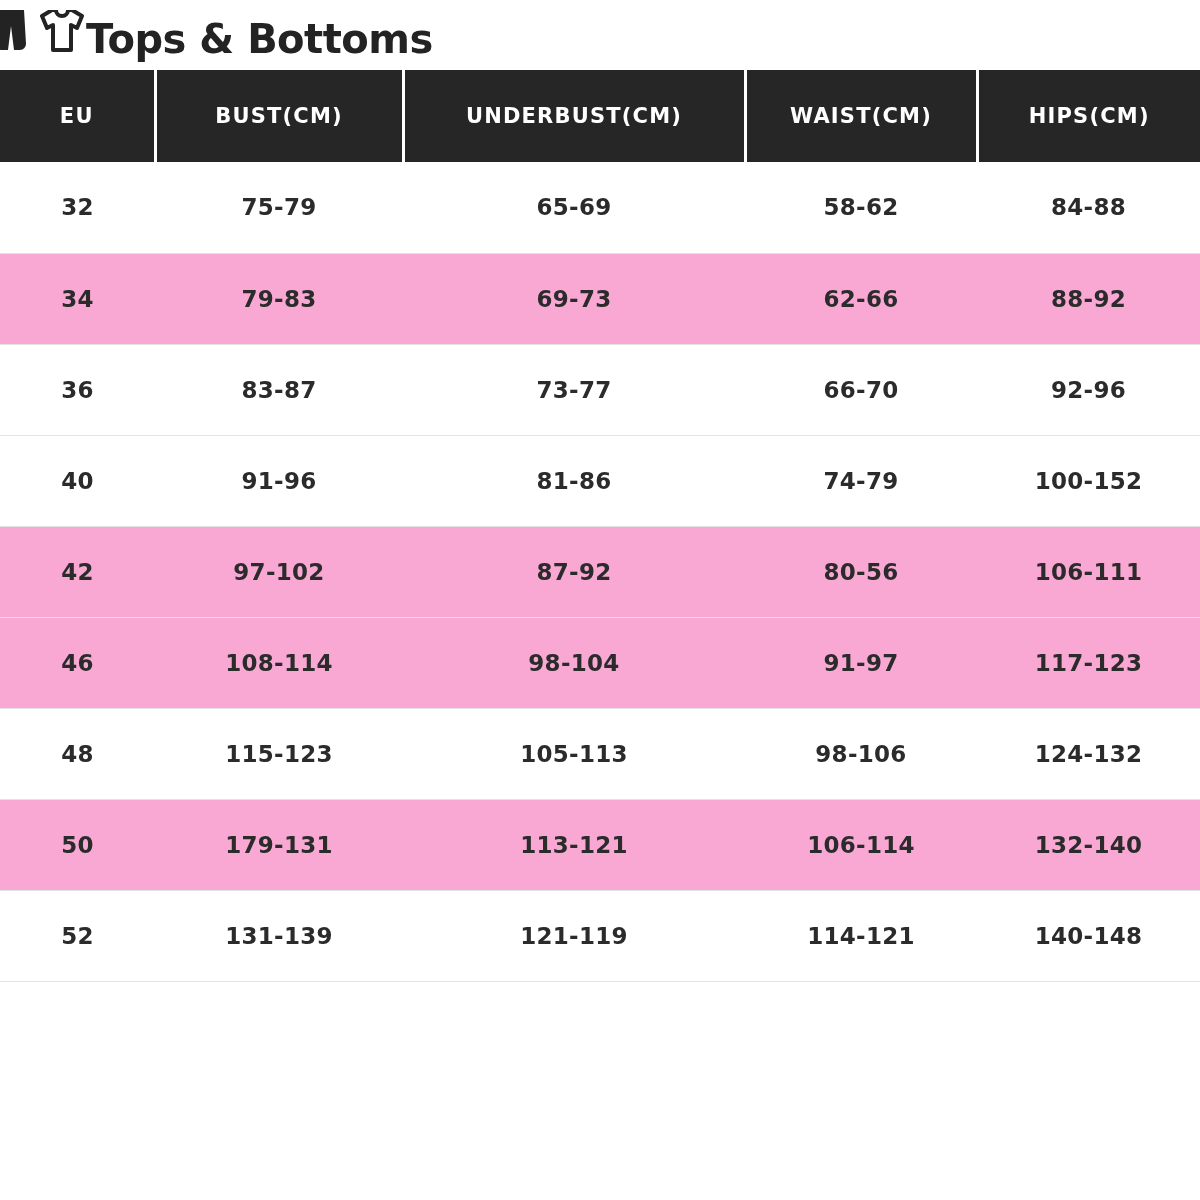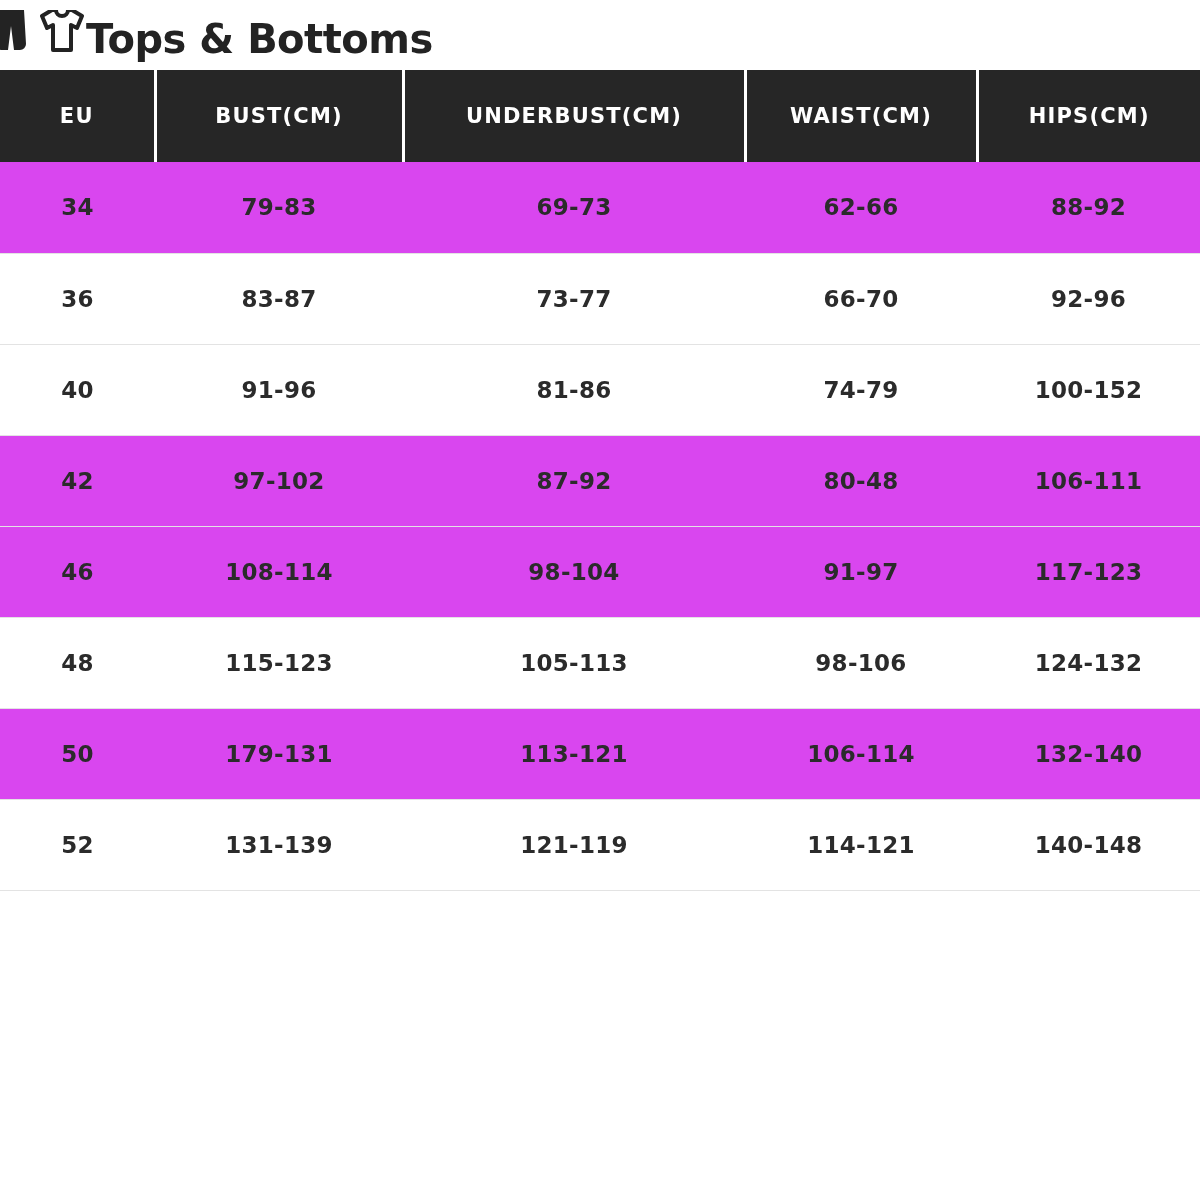--- a/index.html
+++ b/index.html
@@ -76,21 +76,21 @@
   }
   table.size-table tbody td {
     font-size: 23px;
     height: 91px;
     color: #2b2b2b;
     letter-spacing: 0.3px;
     border-bottom: 1px solid #e3e3e3;
     box-sizing: border-box;
   }
   table.size-table tbody tr.alt td {
-    background: #d946ef;
+    background: #f9a8d4;
   }
   table.size-table tbody tr.plain td {
     background: #ffffff;
   }
   col.c-eu      { width: 155px; }
   col.c-bust    { width: 248px; }
   col.c-under   { width: 342px; }
   col.c-waist   { width: 232px; }
   col.c-hips    { width: 223px; }
 </style>
@@ -123,20 +123,27 @@
       <thead>
         <tr>
           <th>EU</th>
           <th>BUST(CM)</th>
           <th>UNDERBUST(CM)</th>
           <th>WAIST(CM)</th>
           <th>HIPS(CM)</th>
         </tr>
       </thead>
       <tbody>
+        <tr class="plain">
+          <td>32</td>
+          <td>75-79</td>
+          <td>65-69</td>
+          <td>58-62</td>
+          <td>84-88</td>
+        </tr>
         <tr class="alt">
           <td>34</td>
           <td>79-83</td>
           <td>69-73</td>
           <td>62-66</td>
           <td>88-92</td>
         </tr>
         <tr class="plain">
           <td>36</td>
           <td>83-87</td>
@@ -148,21 +155,21 @@
           <td>40</td>
           <td>91-96</td>
           <td>81-86</td>
           <td>74-79</td>
           <td>100-152</td>
         </tr>
         <tr class="alt">
           <td>42</td>
           <td>97-102</td>
           <td>87-92</td>
-          <td>80-48</td>
+          <td>80-56</td>
           <td>106-111</td>
         </tr>
         <tr class="alt">
           <td>46</td>
           <td>108-114</td>
           <td>98-104</td>
           <td>91-97</td>
           <td>117-123</td>
         </tr>
         <tr class="plain">

